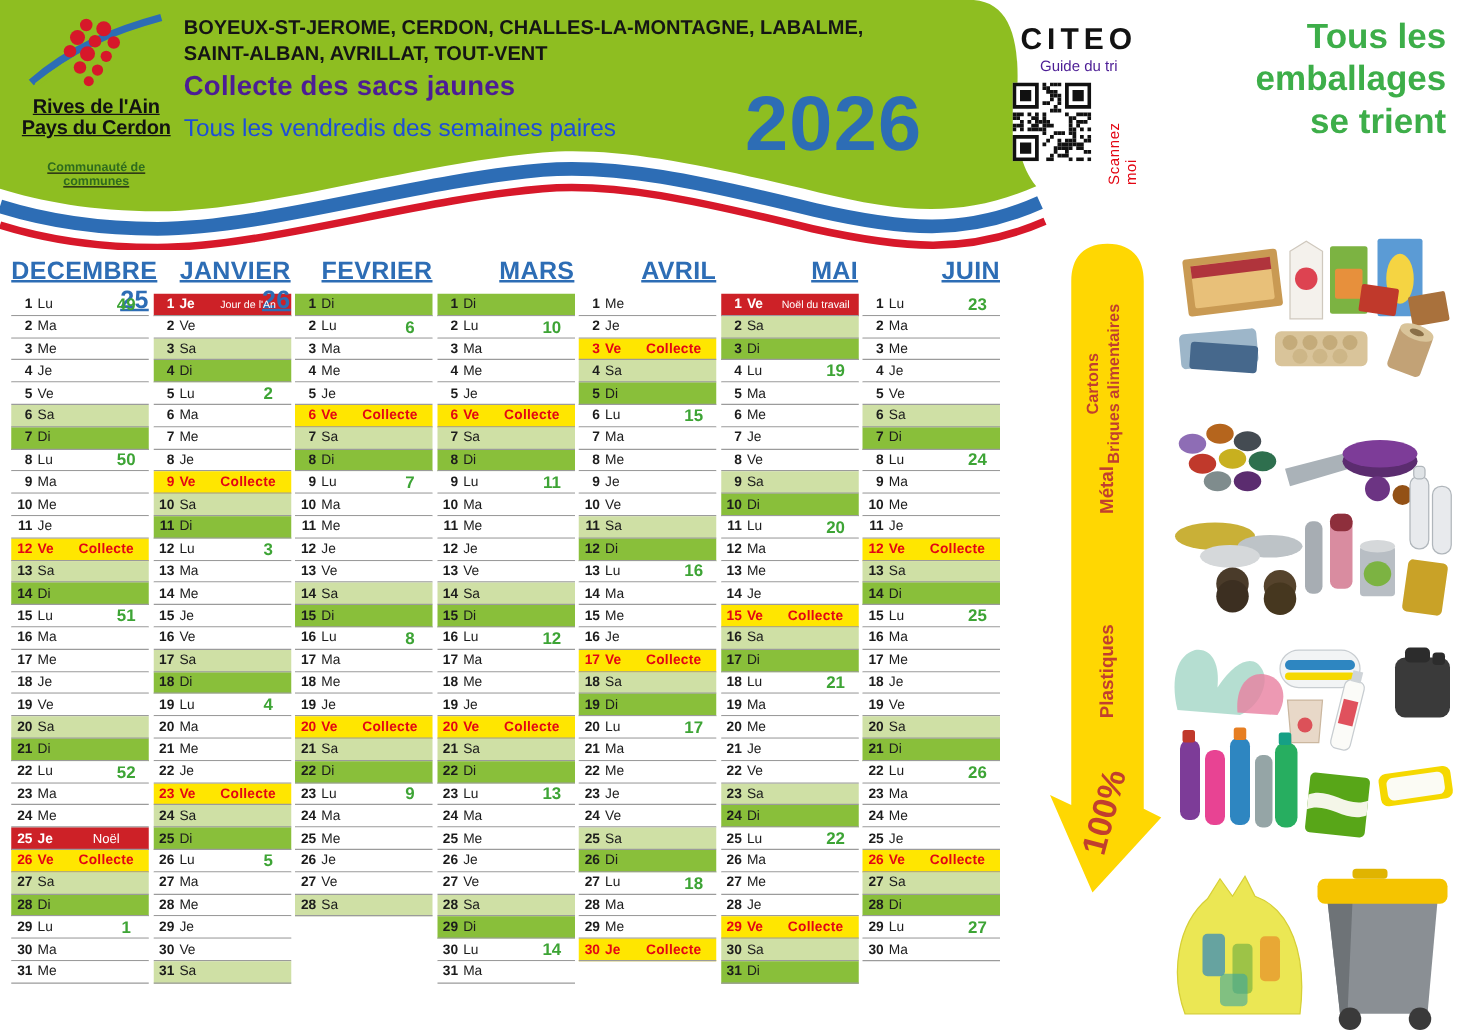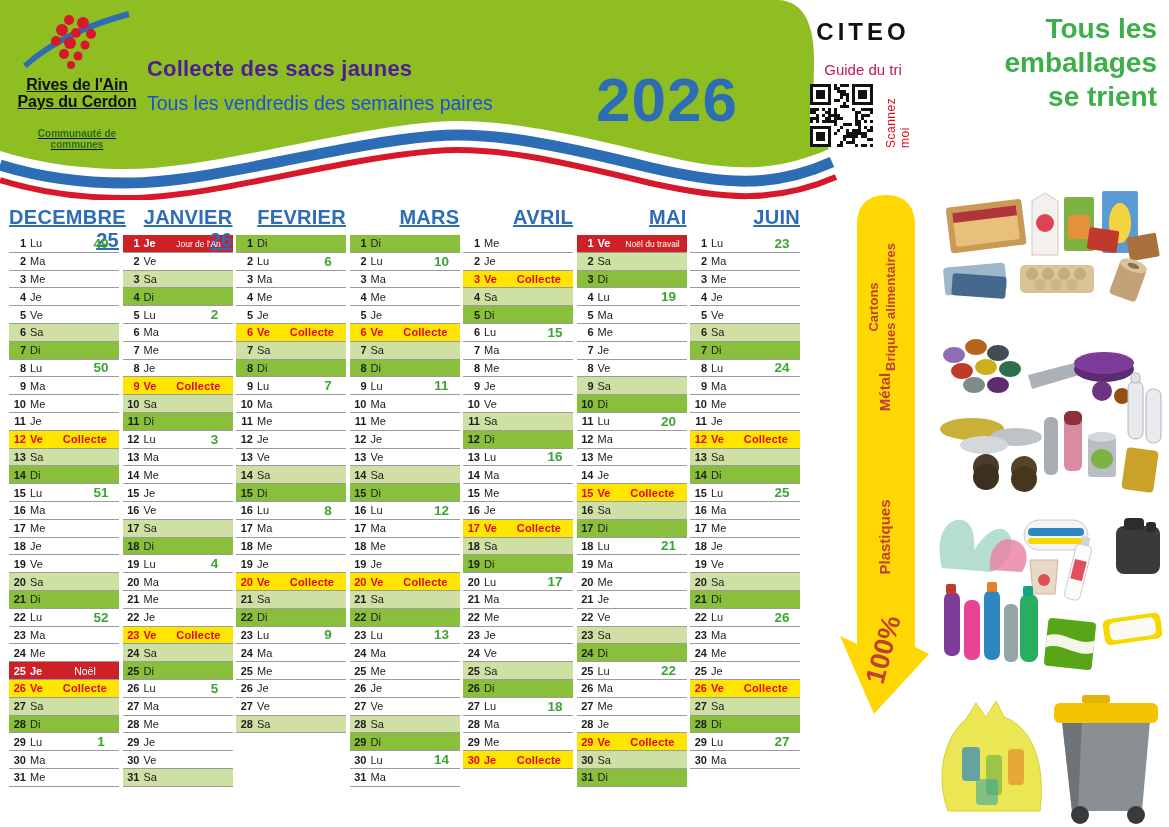--- a/index.html
+++ b/index.html
@@ -18,21 +18,21 @@
   .logo-sub{font-weight:700;font-size:10px;color:#2f6b1e;margin-top:18px;}
 
   .communes{left:147px;top:12px;width:580px;font-weight:700;font-size:16px;
             line-height:21px;color:#151515;}
   .main-title{left:147px;top:56px;font-weight:700;font-size:22px;color:#4c1d95;letter-spacing:0.2px;}
   .sub-title{left:147px;top:92px;font-weight:400;font-size:19.5px;color:#1d4ed8;}
   .year{left:596px;top:64px;font-weight:800;font-size:62px;color:var(--blue);letter-spacing:1px;}
 
   .citeo-block{left:808px;top:18px;width:110px;text-align:center;}
   .citeo-logo{font-weight:800;font-size:24px;letter-spacing:4px;color:#121212;}
-  .guide{font-size:15px;color:#be185d;margin-top:15px;}
+  .guide{font-size:12px;color:#4c1d95;margin-top:0;}
   #qr{display:block;margin:6px auto 0 2px;}
   .scan{position:absolute;left:884px;top:78px;height:70px;font-size:12px;color:var(--collecte-red);
         writing-mode:vertical-rl;transform:rotate(180deg);letter-spacing:0.5px;}
 
   .slogan{right:12px;top:12px;width:250px;text-align:right;font-weight:800;
           font-size:28px;line-height:34px;color:var(--slogan-green);position:absolute;}
 
   
   #calendar{position:absolute;left:9px;top:206px;display:grid;
             grid-template-columns:repeat(7,110px);column-gap:3.5px;align-items:start;}
@@ -93,20 +93,24 @@
         <circle cx="68" cy="35" r="4.5" fill="#d7182a"></circle>
       <circle cx="47" cy="44" r="5" fill="#d7182a"></circle>
         <circle cx="61" cy="46" r="4.5" fill="#d7182a"></circle>
       <circle cx="54" cy="55" r="4" fill="#d7182a"></circle>
     </svg>
     <div class="logo-line">Rives de l'Ain</div>
     <div class="logo-line">Pays du Cerdon</div>
     <div class="logo-sub">Communauté de communes</div>
   </div>
 
+  <div class="abs communes">
+    <div>BOYEUX-ST-JEROME, CERDON, CHALLES-LA-MONTAGNE, LABALME,</div>
+    <div>SAINT-ALBAN, AVRILLAT, TOUT-VENT</div>
+  </div>
   <div class="abs main-title">Collecte des sacs jaunes</div>
   <div class="abs sub-title">Tous les vendredis des semaines paires</div>
   <div class="abs year">2026</div>
 
   <div class="abs citeo-block">
     <div class="citeo-logo">CITEO</div>
     <div class="guide">Guide du tri</div>
     <svg id="qr" width="63" height="63" viewBox="0 0 63 63">
         <rect x="0" y="0" width="63" height="63" fill="#fff"></rect>
         <rect x="24" y="0" width="3" height="3" fill="#111"></rect>

